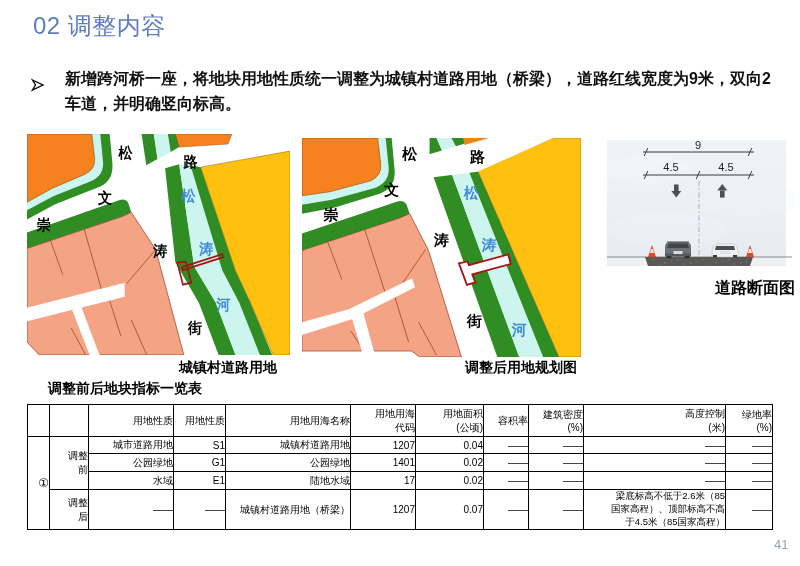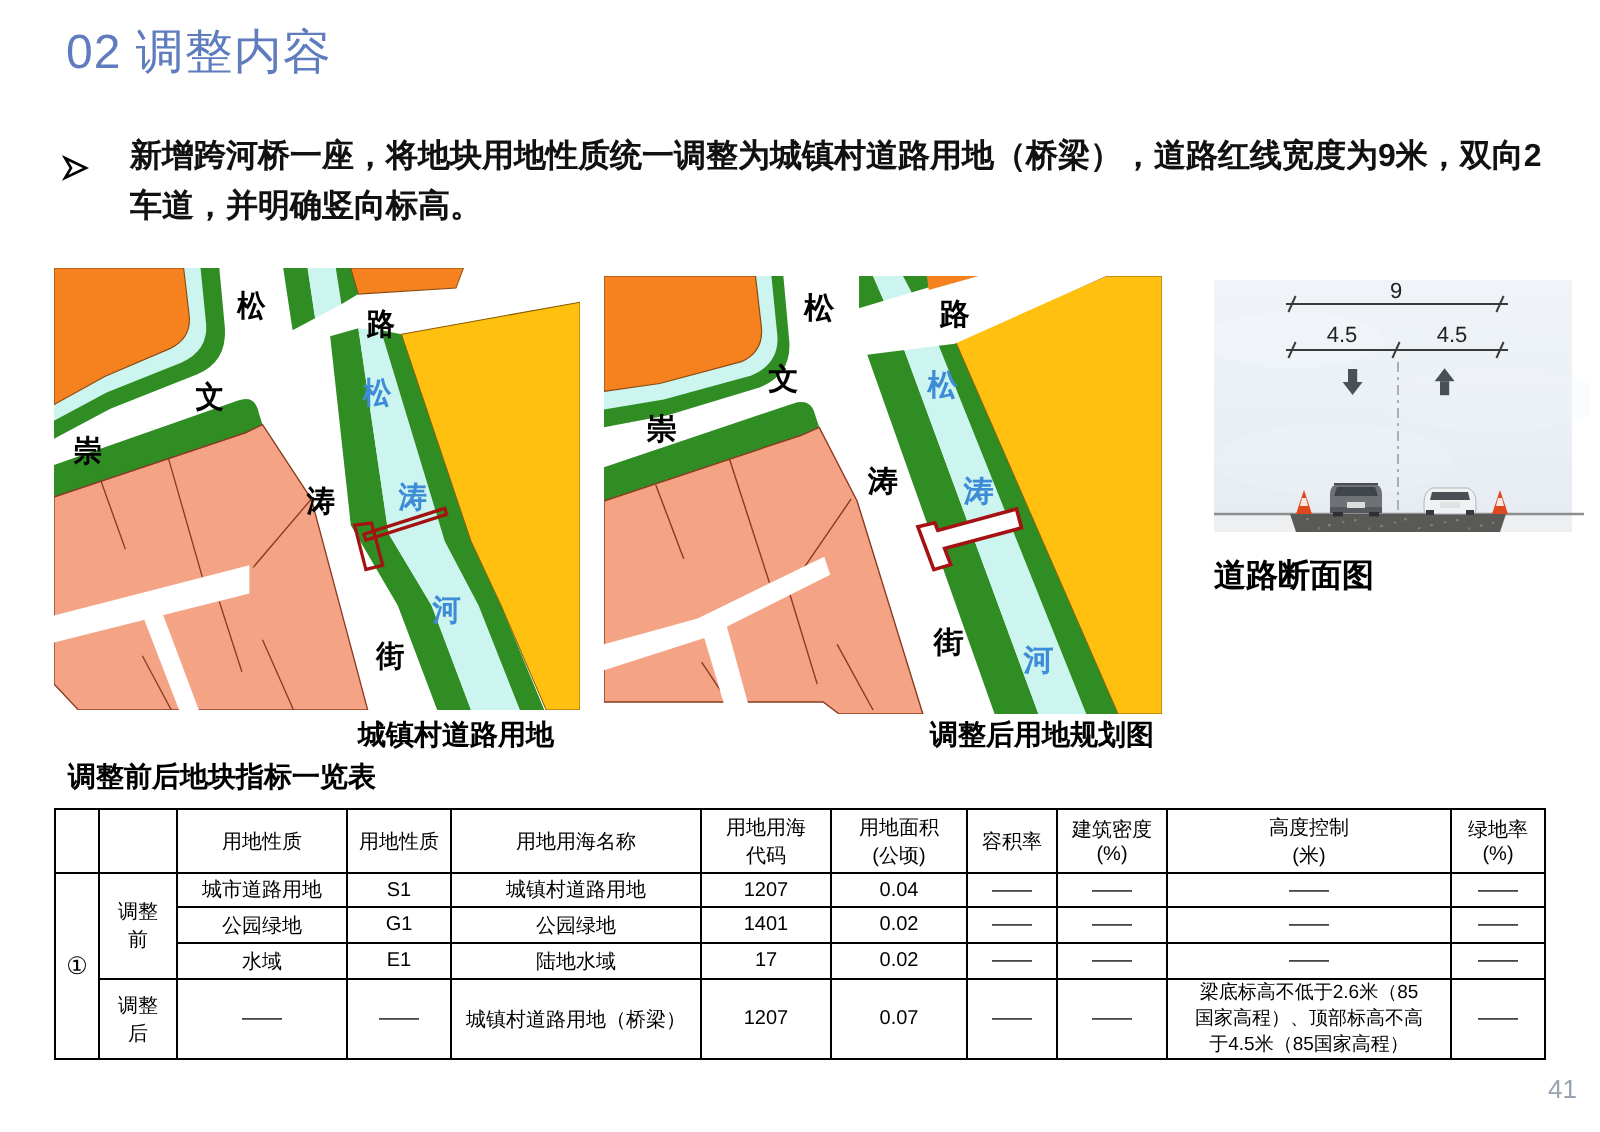--- a/index.html
+++ b/index.html
@@ -238,25 +238,25 @@
     <rect x="126" y="115" width="4" height="2.5" fill="#37393D"></rect>
     <rect x="113" y="111" width="10" height="3" fill="#DFE1E4"></rect>
   </g>
 </svg>
 </div>
 
 <div class="abs" style="left:133px;top:359px;width:190px;text-align:center;font-size:14px;font-weight:bold;color:#000;">城镇村道路用地</div>
 
 <div class="abs" style="left:426px;top:359px;width:190px;text-align:center;font-size:14px;font-weight:bold;color:#000;">调整后用地规划图</div>
 
-<div class="abs" style="left:607px;top:278px;width:188px;text-align:left;font-size:16px;font-weight:bold;color:#000;">道路断面图</div>
-
-<div class="abs" style="left:34px;top:380px;font-size:14px;font-weight:bold;color:#000;text-align:right;">调整前后地块指标一览表</div>
-
-<table class="abs" style="left:27px;top:404px;width:745px;border-collapse:collapse;table-layout:fixed;font-size:10px;color:#000;text-align:center;">
+<div class="abs" style="left:607px;top:278px;width:188px;text-align:right;font-size:16px;font-weight:bold;color:#000;">道路断面图</div>
+
+<div class="abs" style="left:48px;top:380px;font-size:14px;font-weight:bold;color:#000;text-align:right;">调整前后地块指标一览表</div>
+
+<table class="abs" style="left:27px;top:404px;width:745px;border-collapse:collapse;table-layout:fixed;font-size:10px;color:#000;text-align:right;">
   <colgroup>
     <col style="width:22px">
       <col style="width:39px">
       <col style="width:85px">
       <col style="width:52px">
     <col style="width:125px">
       <col style="width:65px">
       <col style="width:68px">
       <col style="width:45px">
     <col style="width:55px">

